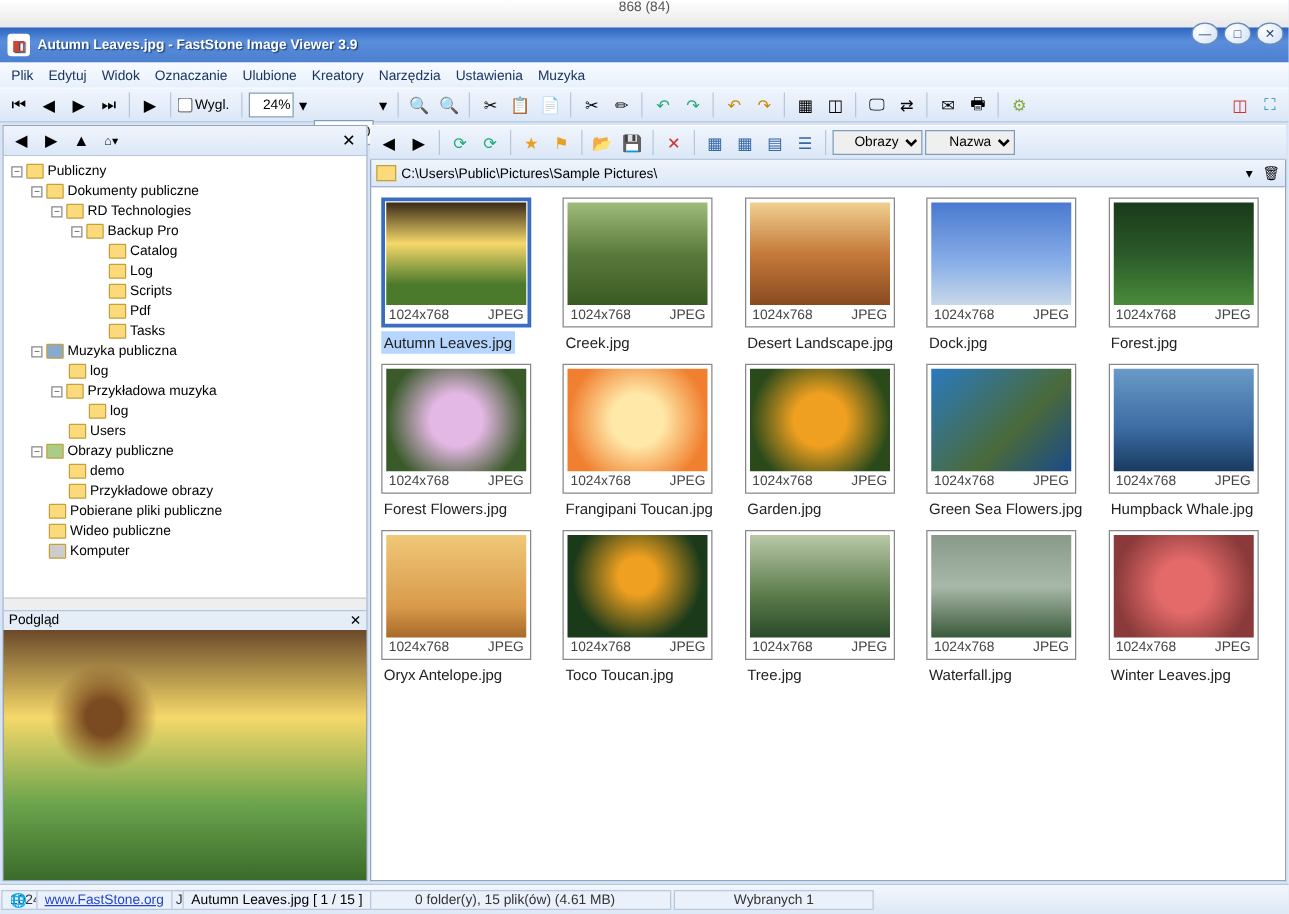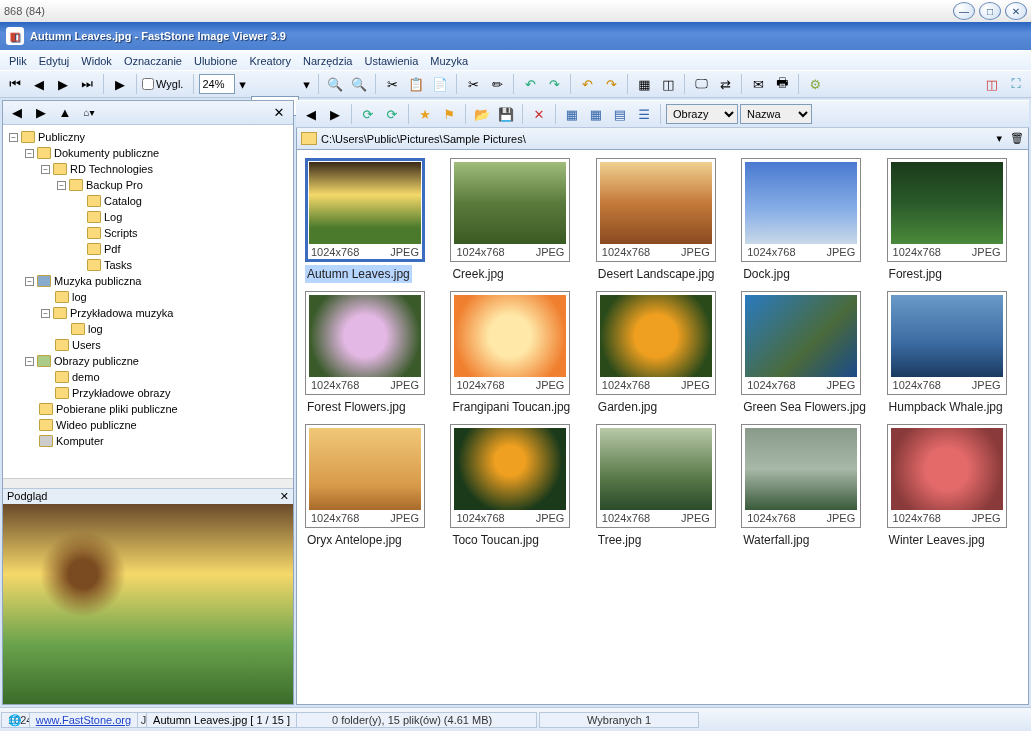--- a/index.html
+++ b/index.html
@@ -1,27 +1,27 @@
 <!DOCTYPE html>
 <html><head>
 <meta charset="utf-8">
 <style>
 * { box-sizing: border-box; margin: 0; padding: 0; font-family: Tahoma, Arial, sans-serif; font-size: 11px; }
 body { background: #d6e4f5; width: 1031px; height: 731px; overflow: hidden; }
-.top-strip { height: 22px; background: linear-gradient(#fff,#e8e8e8); display:flex; align-items:center; padding: 0 4px; gap:6px; color:#555; }
+.top-strip { height: 22px; background: linear-gradient(#fff,#e8e8e8); display:flex; align-items:center; padding: 0 4px; gap:6px; color:#555;flex-direction:column; }
 .top-strip .win-ctrl { margin-left:auto; display:flex; gap:4px; }
 .win-btn { width:22px; height:18px; border-radius:50%; border:1px solid #6a8ab8; background: radial-gradient(circle at 30% 30%, #fff, #cfe0f5); display:flex; align-items:center; justify-content:center; font-size:10px; color:#2b4c7a; cursor:pointer; }
 .titlebar { height: 28px; background: linear-gradient(#2b65bf,#5a8edc 40%,#4b7fcf); display:flex; align-items:center; color:#fff; padding: 0 6px; font-weight:bold; text-shadow:1px 1px 1px #1a3a6a; gap:6px; }
 .titlebar .icon-box { width:18px; height:18px; background:#fff; border-radius:3px; display:flex; align-items:center; justify-content:center; color:#c43; font-weight:bold; }
 .menubar { height: 20px; background: linear-gradient(#f7fbff,#e7f0fb); display:flex; align-items:center; border-top:1px solid #fff; padding:0 3px; }
 .menubar span { padding: 2px 6px; color:#1a3560; cursor:default; }
 .toolbar, .toolbar2 { height: 28px; background: linear-gradient(#f0f5fc,#dbe7f7); border-top:1px solid #fff; border-bottom:1px solid #b8c8dc; display:flex; align-items:center; padding:0 4px; gap:2px; }
 .tsep { width:1px; height:20px; background:#b8c8dc; margin:0 3px; }
 .tbtn { width:22px; height:22px; display:flex; align-items:center; justify-content:center; border:1px solid transparent; border-radius:2px; cursor:pointer; font-size:13px; }
-.tinput { height:20px; border:1px solid #7f9db9; font-size:11px; padding:0 2px; }
+.tinput { height:20px; border:1px solid #7f9db9; font-size:11px; padding:0 2px;text-align:right; }
 .client { display:flex; height: calc(100% - 22px - 28px - 20px - 28px - 24px); }
 .sidebar { width: 292px; display:flex; flex-direction:column; border:1px solid #91a7c0; margin:2px; background:#fff; }
 .tree-tb { height:24px; background:linear-gradient(#f0f5fc,#dbe7f7); border-bottom:1px solid #b8c8dc; display:flex; align-items:center; gap:2px; padding:0 3px; }
 .tree { flex:1; overflow:auto; padding:4px; background:#fff; }
 .tree ul { list-style:none; padding-left:16px; }
 .tree li { white-space:nowrap; line-height:16px; display:block; }
 .tree .node { display:flex; align-items:center; gap:3px; cursor:pointer; }
 .tree .exp { width:9px; height:9px; border:1px solid #888; font-size:8px; line-height:7px; text-align:center; color:#444; background:#fff; }
 .tree .fld { width:14px; height:12px; background:#fada7a; border:1px solid #c2a23e; border-radius:1px; display:inline-block; }
 .preview-head { background:#e5edf7; border-top:1px solid #b8c8dc; padding:1px 4px; display:flex; justify-content:space-between; }

